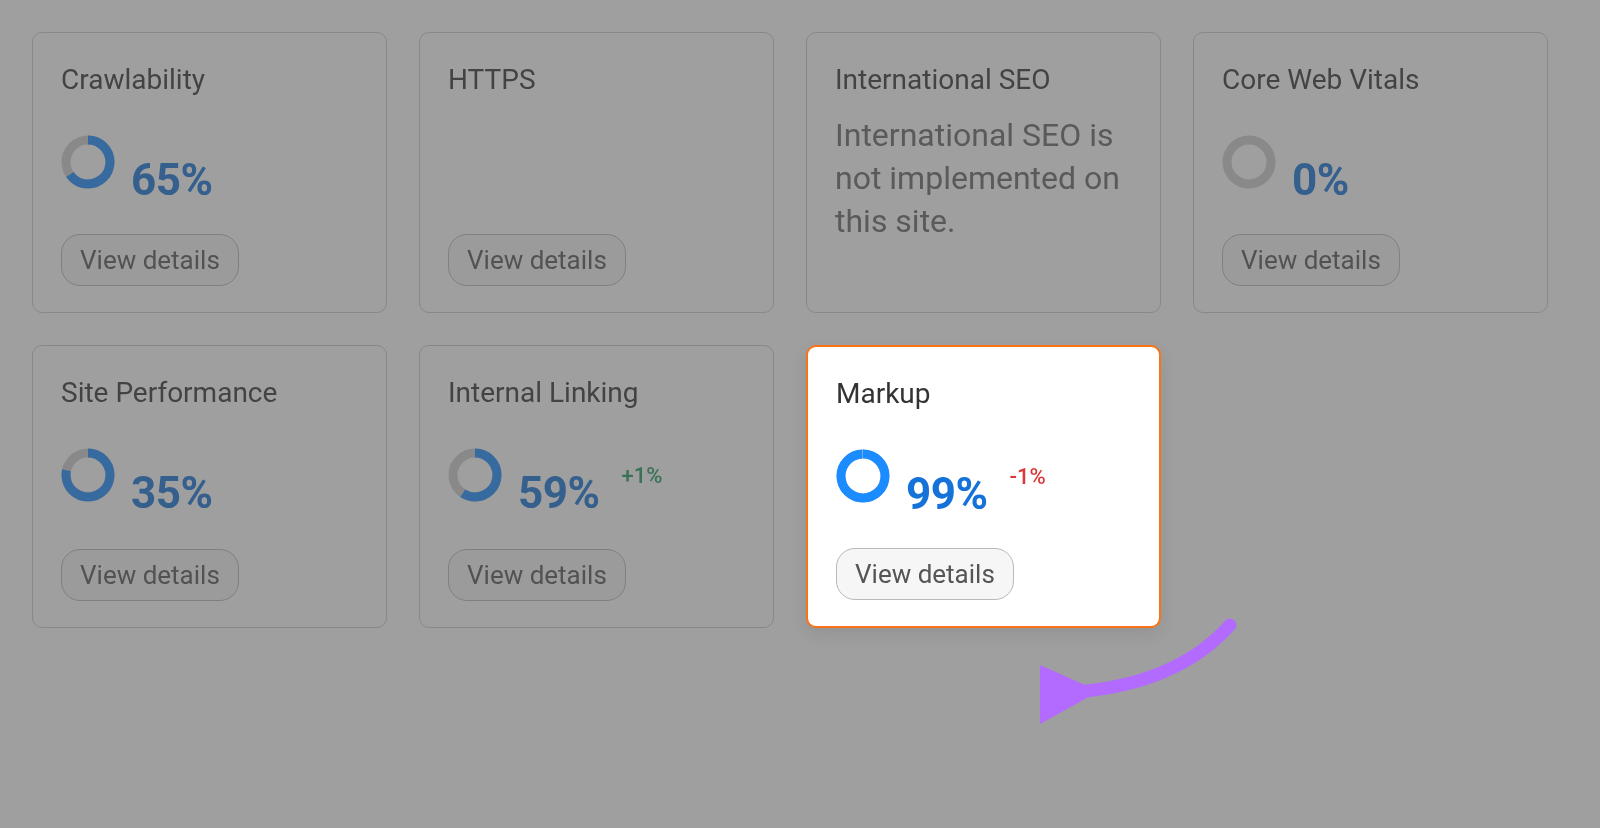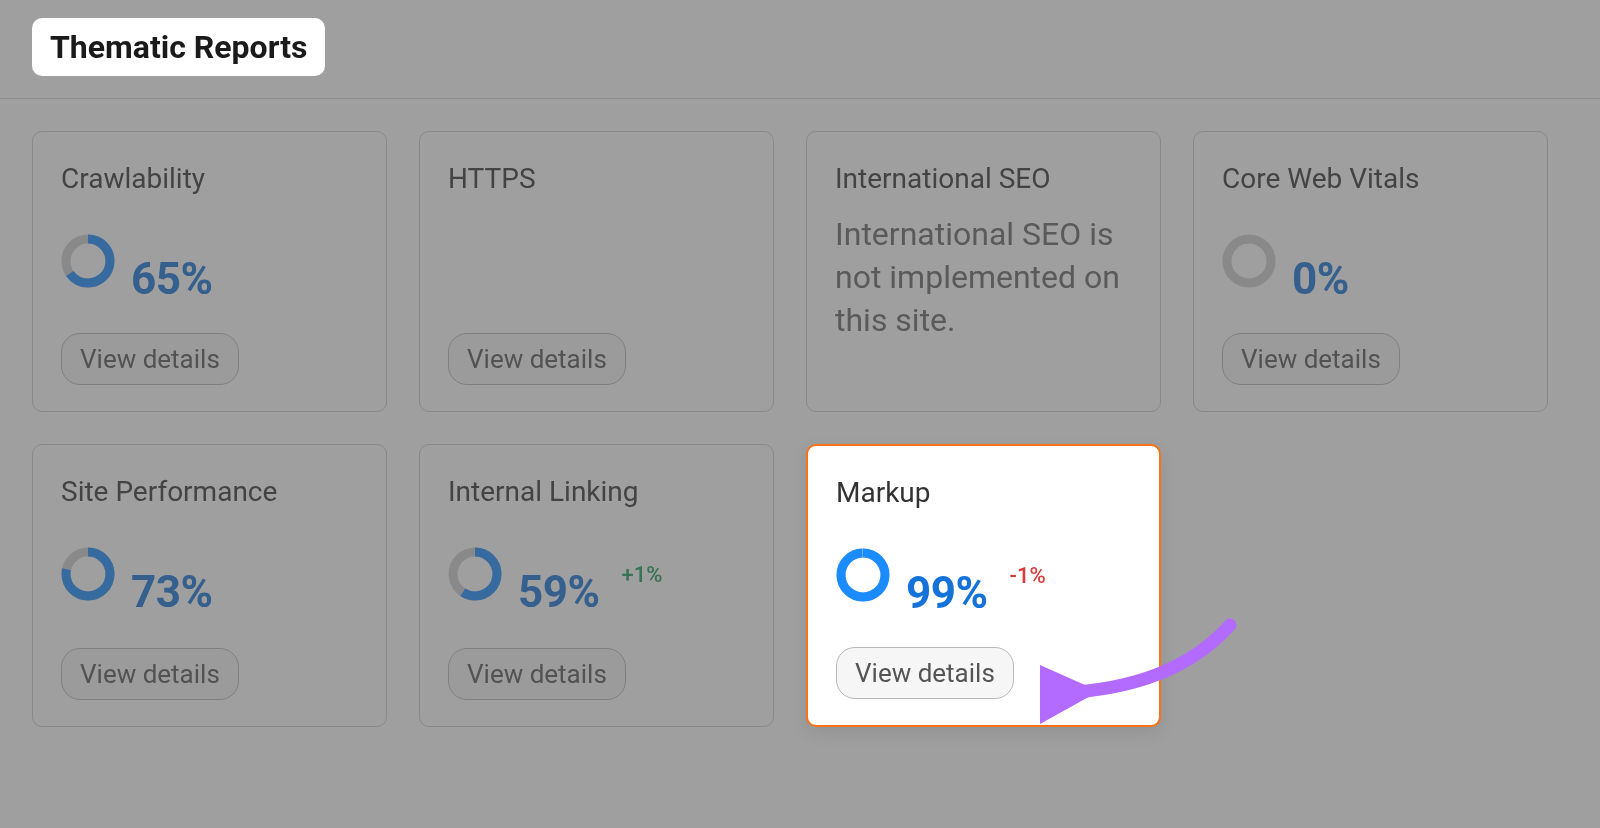--- a/index.html
+++ b/index.html
@@ -101,23 +101,20 @@
   .arrow {
     position: absolute;
     z-index: 30;
     pointer-events: none;
   }
 </style>
 </head>
 <body>
 
 <div class="page">
-  <div class="header-row">
-    <span class="title-chip">Thematic Reports</span>
-  </div>
   <div class="grid" id="grid">
       <div class="card">
         <div class="card-title">Crawlability</div>
         <div class="metric-row">
       <svg class="donut" width="54" height="54" viewBox="0 0 54 54">
     <circle cx="27" cy="27" r="22" fill="none" stroke="#cfcfcf" stroke-width="9"></circle>
     <circle cx="27" cy="27" r="22" fill="none" stroke="#1a8cff" stroke-width="9" stroke-dasharray="138.23007675795088" stroke-dashoffset="48.3805268652828" transform="rotate(-90 27 27)" stroke-linecap="butt"></circle>
   </svg>
       <span class="pct">65%</span>
         </div>
@@ -142,21 +139,21 @@
         </div>
         <button class="btn">View details</button>
       </div>
       <div class="card">
         <div class="card-title">Site Performance</div>
         <div class="metric-row">
       <svg class="donut" width="54" height="54" viewBox="0 0 54 54">
     <circle cx="27" cy="27" r="22" fill="none" stroke="#cfcfcf" stroke-width="9"></circle>
     <circle cx="27" cy="27" r="22" fill="none" stroke="#1a8cff" stroke-width="9" stroke-dasharray="138.23007675795088" stroke-dashoffset="30.41061688674919" transform="rotate(-90 27 27)" stroke-linecap="butt"></circle>
   </svg>
-      <span class="pct">73%</span>
+      <span class="pct">35%</span>
         </div>
         <button class="btn">View details</button>
       </div>
       <div class="card">
         <div class="card-title">Internal Linking</div>
         <div class="metric-row">
       <svg class="donut" width="54" height="54" viewBox="0 0 54 54">
     <circle cx="27" cy="27" r="22" fill="none" stroke="#cfcfcf" stroke-width="9"></circle>
     <circle cx="27" cy="27" r="22" fill="none" stroke="#1a8cff" stroke-width="9" stroke-dasharray="138.23007675795088" stroke-dashoffset="56.67433147075987" transform="rotate(-90 27 27)" stroke-linecap="butt"></circle>
   </svg>

